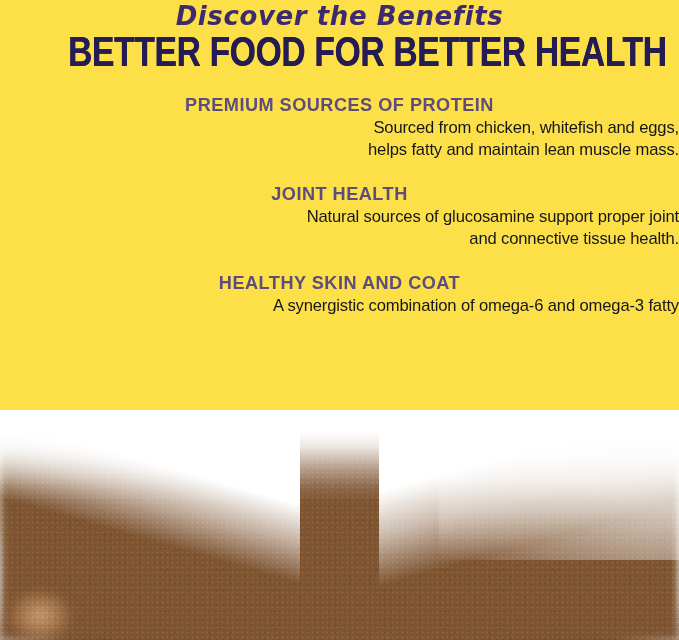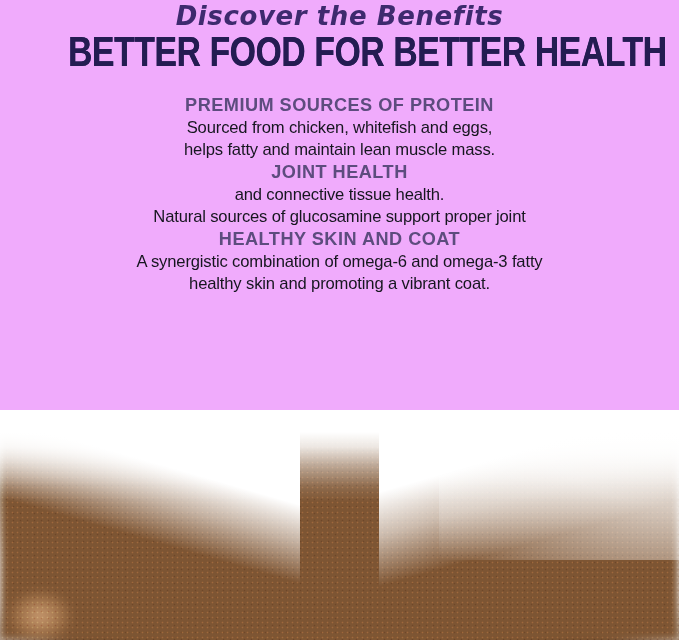--- a/index.html
+++ b/index.html
@@ -8,21 +8,21 @@
   html, body {
     width:679px; height:640px;
     background:#ffffff;
     font-family:"Liberation Sans", sans-serif;
     overflow:hidden;
   }
 
   #page {
     position:relative;
     width:679px; height:640px;
-    background:#f0abfc;
+    background:#fde047;
     overflow:hidden;
   }
 
   
   .text-area {
     position:absolute;
     top:0; left:0;
     width:679px;
     z-index:5;
     text-align:center;
@@ -49,42 +49,42 @@
     transform:scaleX(0.80);
     transform-origin:center top;
     white-space:nowrap;
     margin-top:-1px;
     text-shadow:0.4px 0 0 #241c52;
   }
 
   .sections { margin-top:18px; }
 
   .section { margin-bottom:0; }
-  .section + .section { }
+  .section + .section { margin-top:22px; }
 
   .section-heading {
     font-family:"Liberation Sans", sans-serif;
     font-weight:bold;
     font-size:18.5px;
     line-height:23px;
     color:#5d4c7e;
     letter-spacing:0.5px;
     transform:scaleX(0.98);
   }
 
   .section-body {
     font-family:"Liberation Sans", sans-serif;
     font-weight:normal;
     font-size:16.6px;
     line-height:21.5px;
     color:#16161f;
     margin-top:1px;
     letter-spacing:-0.15px;
   }
-  .section-body .bline { display:block; white-space:nowrap; }
+  .section-body .bline { display:block; white-space:nowrap;text-align:right; }
 
   
   .photo {
     position:absolute;
     left:0; bottom:0;
     width:679px; height:230px;
     z-index:1;
     overflow:hidden;
     background:#ffffff;
   }
@@ -254,30 +254,29 @@
         <div class="section-heading">PREMIUM SOURCES OF PROTEIN</div>
         <div class="section-body">
           <span class="bline">Sourced from chicken, whitefish and eggs,</span>
           <span class="bline">helps fatty and maintain lean muscle mass.</span>
         </div>
       </div>
 
       <div class="section">
         <div class="section-heading">JOINT HEALTH</div>
         <div class="section-body">
+          <span class="bline">Natural sources of glucosamine support proper joint</span>
           <span class="bline">and connective tissue health.</span>
-          <span class="bline">Natural sources of glucosamine support proper joint</span>
         </div>
       </div>
 
       <div class="section">
         <div class="section-heading">HEALTHY SKIN AND COAT</div>
         <div class="section-body">
           <span class="bline">A synergistic combination of omega-6 and omega-3 fatty</span>
-          <span class="bline">healthy skin and promoting a vibrant coat.</span>
         </div>
       </div>
 
 
     </div>
   </div>
 
   <div class="photo">
     <div class="bowl-blur"></div>
     <div class="mound"></div>

